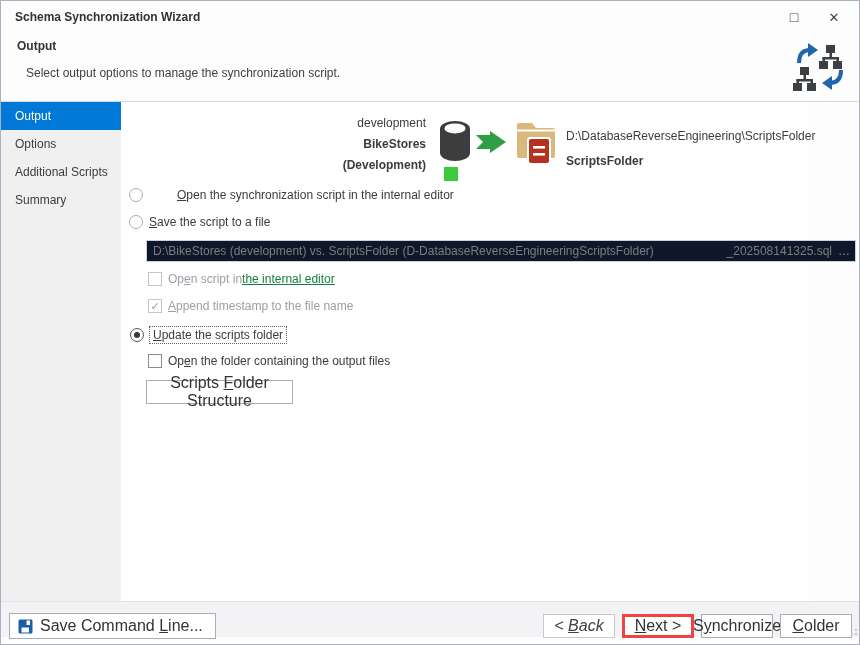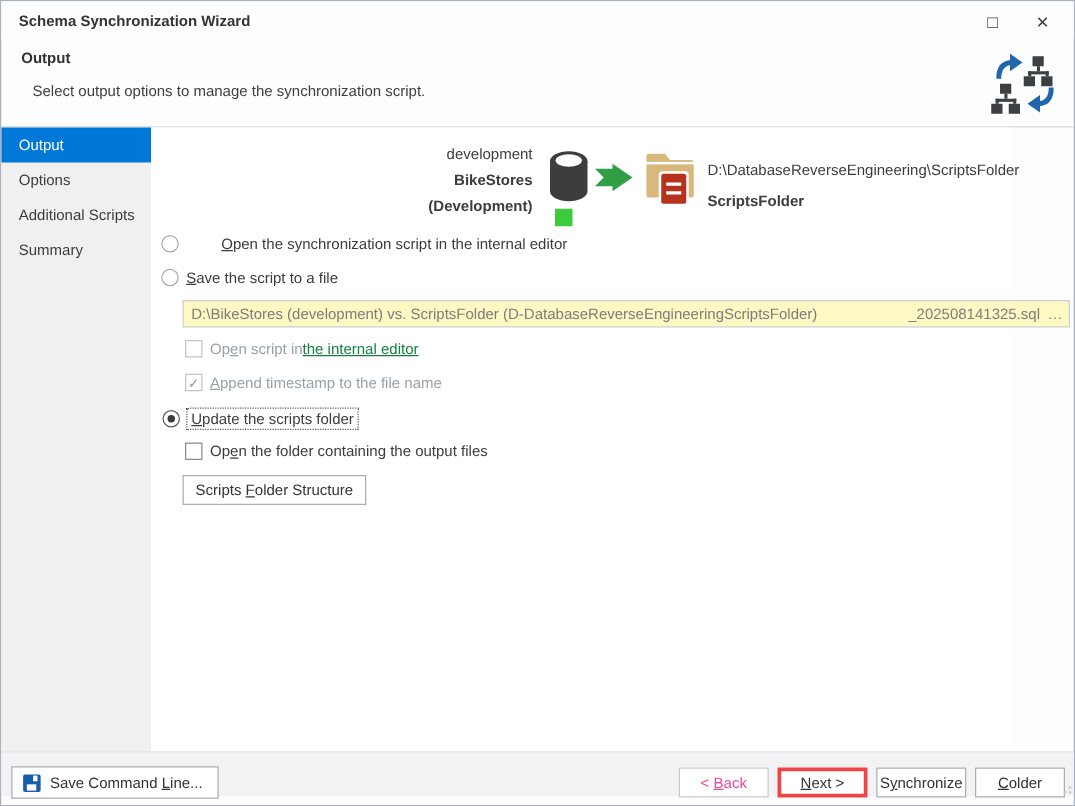--- a/index.html
+++ b/index.html
@@ -42,34 +42,34 @@
   .radio { width:14px; height:14px; border-radius:50%; background:#fff; border:1px solid #ababab; margin-right:6px; flex:0 0 auto; position:relative; }
   .radio.checked { border-color:#5a5a5a; }
   .radio.checked::after { content:""; position:absolute; left:3px; top:3px; width:6px; height:6px; border-radius:50%; background:#3a3a3a; }
   .checkbox { width:14px; height:14px; background:#fff; border:1px solid #8c8c8c; margin-right:6px; flex:0 0 auto; display:flex; align-items:center; justify-content:center; font-size:11px; }
   .checkbox.disabled { border-color:#c5c5c5; }
   .checkbox.checked.disabled { color:#9a9a9a; }
   .dis { color:#9aa0a6; }
   .link { color:#15803d; text-decoration:underline; }
   .focus-rect { outline:1px dotted #616161; padding:1px 3px; }
 
-  .file-field { position:absolute; left:25px; top:138px; width:710px; height:22px; background:#fef9c3; border:1px solid #ccd0da; display:flex; align-items:center; padding:0 4px 0 6px; color:#7d7d7d; }
+  .file-field { position:absolute; left:25px; top:138px; width:710px; height:22px; background:#0f172a; border:1px solid #ccd0da; display:flex; align-items:center; padding:0 4px 0 6px; color:#7d7d7d; }
   .file-field .left { flex:1 1 auto; white-space:nowrap; overflow:hidden; }
   .file-field .suffix { white-space:nowrap; }
   .file-field .browse { margin-left:6px; color:#8a8a8a; letter-spacing:1px; }
 
-  .btn { background:#fff; border:1px solid #abadb3; display:inline-flex; align-items:center; justify-content:center; color:#333; font-size:12px;text-align:right; }
+  .btn { background:#fff; border:1px solid #abadb3; display:inline-flex; align-items:center; justify-content:center; color:#333; font-size:16px; }
   .folder-structure-btn { position:absolute; left:25px; top:278px; width:147px; height:24px; }
 
   
   .footer { position:absolute; left:0; top:600px; width:100%; height:36px; background:#f3f3f5; border-top:1px solid #e3e3e6; }
   .save-cmd-btn { position:absolute; left:8px; top:11px; height:26px; padding:0 12px 0 8px; gap:7px; }
   .footer-right { position:absolute; right:7px; top:12px; display:flex; gap:7px; }
   .footer-right .btn { width:72px; height:24px; }
-  .btn.disabled { color:#ec4899; border-color:#c9c9cd; }
+  .btn.disabled { color:#404040; border-color:#c9c9cd;font-style:italic; }
   .btn.default { border:3px solid #ef4444; }
   .grip { position:absolute; right:2px; bottom:2px; width:10px; height:10px;
     background:
       linear-gradient(#c9c9ce,#c9c9ce) 8px 8px/2px 2px no-repeat,
       linear-gradient(#c9c9ce,#c9c9ce) 8px 4px/2px 2px no-repeat,
       linear-gradient(#c9c9ce,#c9c9ce) 4px 8px/2px 2px no-repeat; }
 </style>
 </head>
 <body>
 

